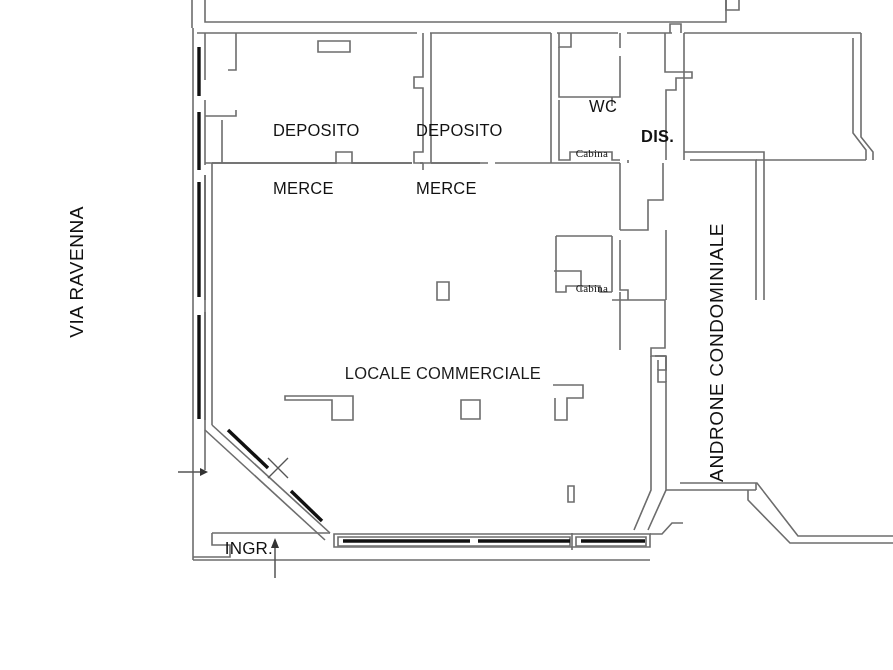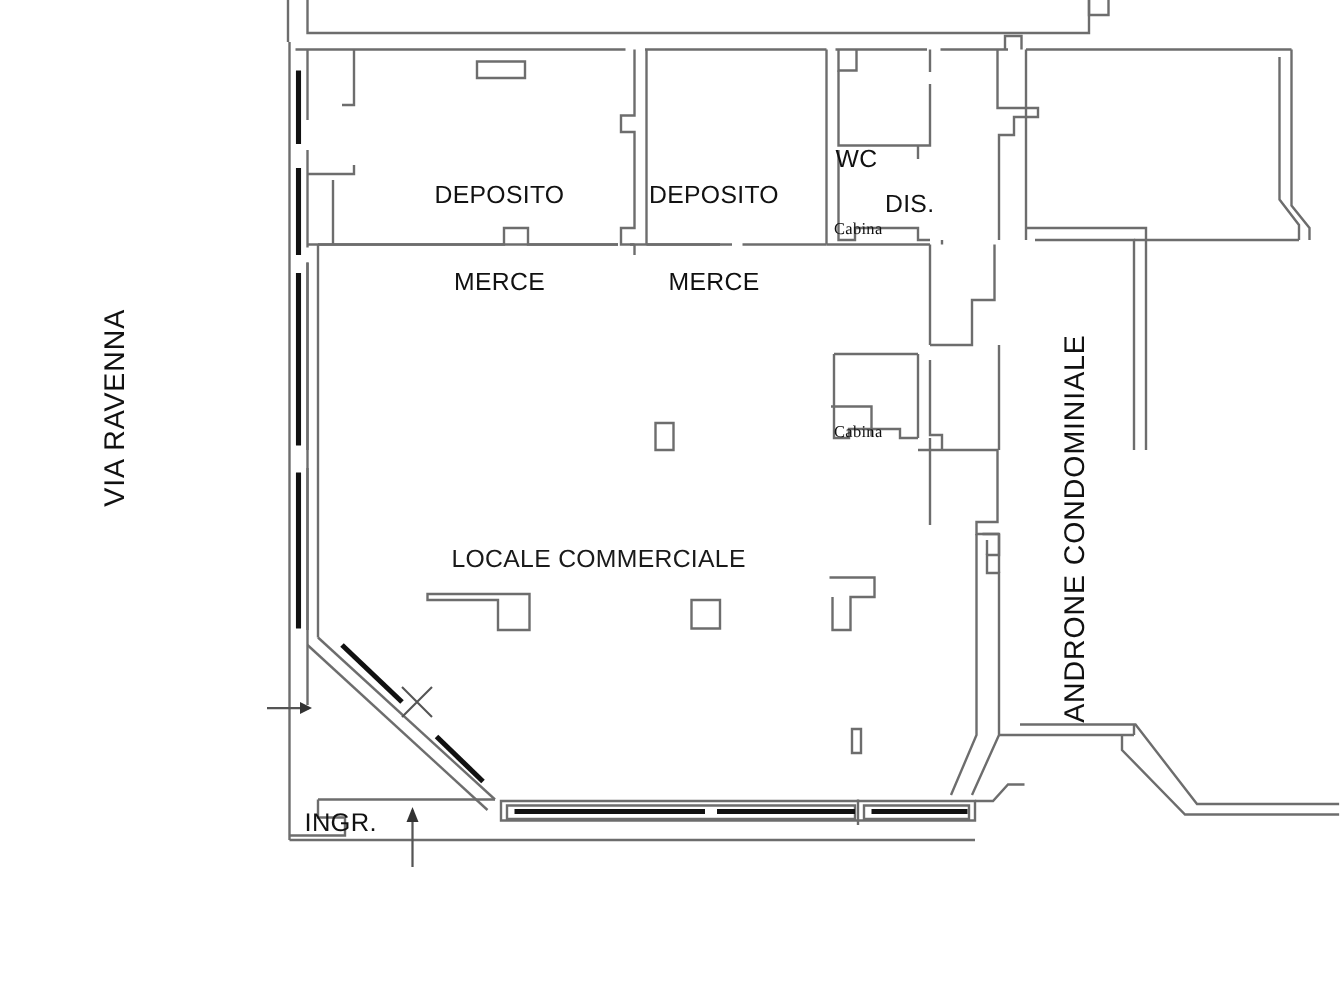--- a/index.html
+++ b/index.html
@@ -30,21 +30,20 @@
   .lbl {
     position: absolute;
     white-space: pre;
     line-height: 1.18;
     color: #111111;
     letter-spacing: 0.2px;
   }
   .lbl-room {
     font-size: 16.5px;
     font-weight: 400;
-    text-align: center;
   }
   .lbl-big {
     font-size: 17px;
   }
   .lbl-small {
     font-size: 11px;
     font-family: Liberation Serif, serif;
   }
   .lbl-street {
     font-size: 19px;
@@ -53,21 +52,21 @@
   .lbl-vert {
     transform-origin: 50% 50%;
   }
   .rot-left {
     transform: rotate(-90deg);
   }
   .faded {
     color: #1a1a1a;
   }
   .ctr {
-    text-align: left;
+    text-align: right;
   }
 </style>
 </head>
 <body>
 
 <div id="plan-root">
 
   <svg id="plan-svg" viewBox="0 0 893 670">
     <g fill="none" stroke="#6d6d6d" stroke-width="1.6" stroke-linejoin="miter" stroke-linecap="butt">
 
@@ -200,21 +199,21 @@
 
   <div class="lbl lbl-room" style="left:416px; top:82px; width:120px;">
     <div>DEPOSITO</div>
     <div>MERCE</div>
   </div>
 
   <div class="lbl lbl-room ctr" style="left:557px; top:58px; width:60px;">
     <div>WC</div>
   </div>
 
-  <div class="lbl lbl-room ctr" style="left:590px; top:88px; width:60px;">
+  <div class="lbl lbl-room ctr" style="left:614px; top:88px; width:60px;font-weight:bold;">
     <div>DIS.</div>
   </div>
 
 
   <div class="lbl lbl-small ctr" style="left:556px; top:121px; width:52px;">
     <div>Cabina</div>
   </div>
 
   <div class="lbl lbl-small ctr" style="left:556px; top:256px; width:52px;">
     <div>Cabina</div>

